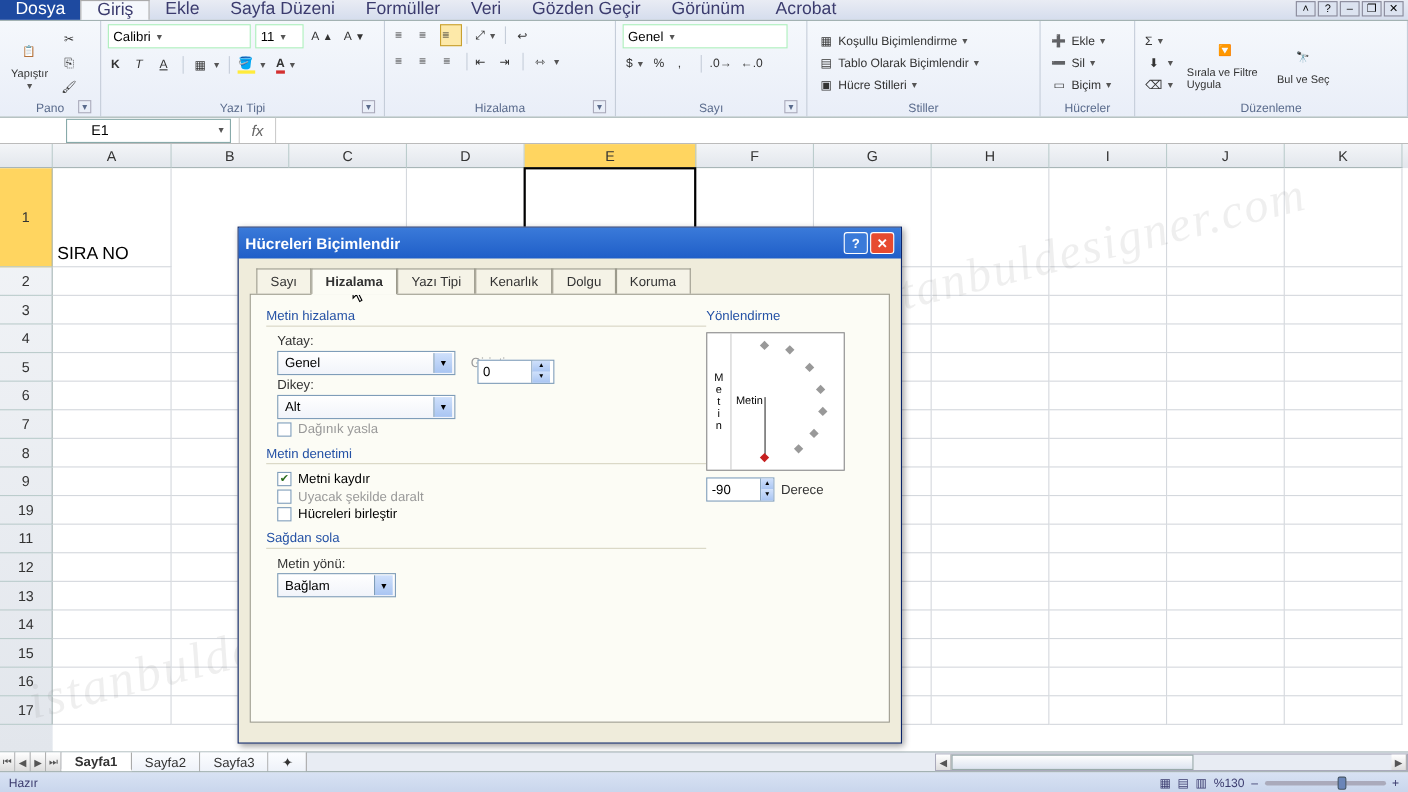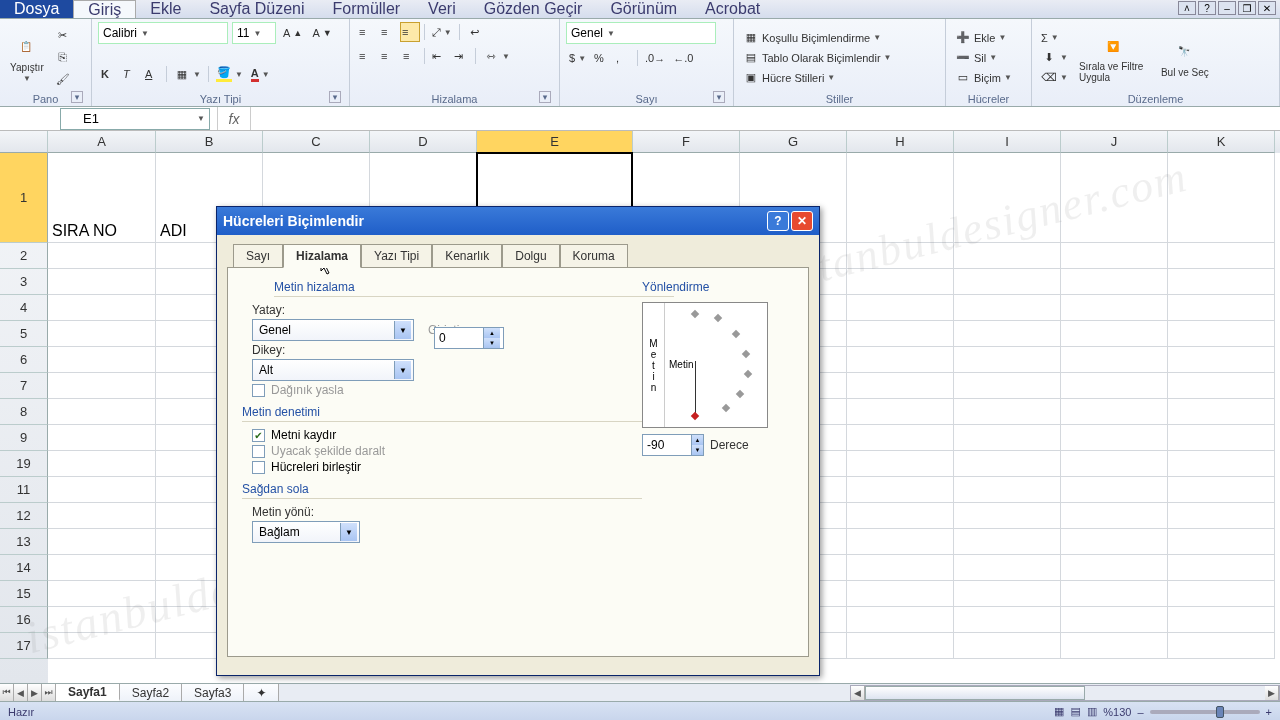--- a/index.html
+++ b/index.html
@@ -140,21 +140,21 @@
           </div>
         <div class="smallbtn">
             <span class="icon">🖌</span>
           </div>
       </div>
     </div>
     <div class="rgroup-label"><span>Pano</span><span class="rgroup-expand">▾</span></div>
   </div>
 
   <div class="rgroup" style="width:258px;">
-    <div class="rgroup-body" style="flex-direction:column; align-items:flex-start; gap:20px;">
+    <div class="rgroup-body" style="flex-direction:column; align-items:flex-start; gap:5px;">
       <div style="display:flex; gap:4px; align-items:center;">
         <div class="fontbox" style="width:130px;">
             <span>Calibri</span>
             <span class="dd-arrow">▼</span>
           </div>
         <div class="fontbox" style="width:44px;">
             <span>11</span>
             <span class="dd-arrow">▼</span>
           </div>
         <div class="smallbtn">A<sup>▲</sup></div>
@@ -345,21 +345,20 @@
         <div class="rowhdr" style="height: 26px;">11</div>
         <div class="rowhdr" style="height: 26px;">12</div>
         <div class="rowhdr" style="height: 26px;">13</div>
         <div class="rowhdr" style="height: 26px;">14</div>
         <div class="rowhdr" style="height: 26px;">15</div>
         <div class="rowhdr" style="height: 26px;">16</div>
         <div class="rowhdr" style="height: 26px;">17</div>
       </div>
     <div class="cells" id="cells">
         <div class="cell" style="left: 0px; top: 0px; width: 108px; height: 90px; font-size: 16px;">SIRA NO</div>
-        <div class="cell" style="left: 108px; top: 0px; width: 107px; height: 90px; font-size: 16px;">ADI</div>
         <div class="cell" style="left: 215px; top: 0px; width: 107px; height: 90px;"></div>
         <div class="cell" style="left: 322px; top: 0px; width: 107px; height: 90px; font-size: 16px;">KATILDIĞI</div>
         <div class="cell" style="left: 429px; top: 0px; width: 156px; height: 90px;"></div>
         <div class="cell" style="left: 585px; top: 0px; width: 107px; height: 90px;"></div>
         <div class="cell" style="left: 692px; top: 0px; width: 107px; height: 90px;"></div>
         <div class="cell" style="left: 799px; top: 0px; width: 107px; height: 90px;"></div>
         <div class="cell" style="left: 906px; top: 0px; width: 107px; height: 90px;"></div>
         <div class="cell" style="left: 1013px; top: 0px; width: 107px; height: 90px;"></div>
         <div class="cell" style="left: 1120px; top: 0px; width: 107px; height: 90px;"></div>
         <div class="cell" style="left: 0px; top: 90px; width: 108px; height: 26px;"></div>
@@ -594,21 +593,21 @@
     <div class="tabstrip">
       <div class="tab">Sayı</div>
       <div class="tab active">Hizalama</div>
       <div class="tab">Yazı Tipi</div>
       <div class="tab">Kenarlık</div>
       <div class="tab">Dolgu</div>
       <div class="tab">Koruma</div>
     </div>
     <div class="tabpanel">
 
-      <div class="section-hdr" style="width:400px;margin-left:32px;">Metin hizalama</div>
+      <div class="section-hdr" style="width:400px;">Metin hizalama</div>
       <div class="field-row">
         <span class="lbl">Yatay:</span>
       </div>
       <div class="field-row">
         <div class="combo" style="width:162px;">
           <span>Genel</span>
             <span class="arrow">▼</span>
         </div>
         <span class="lbl disabled" style="margin-left:8px;">Girinti:</span>
       </div>

